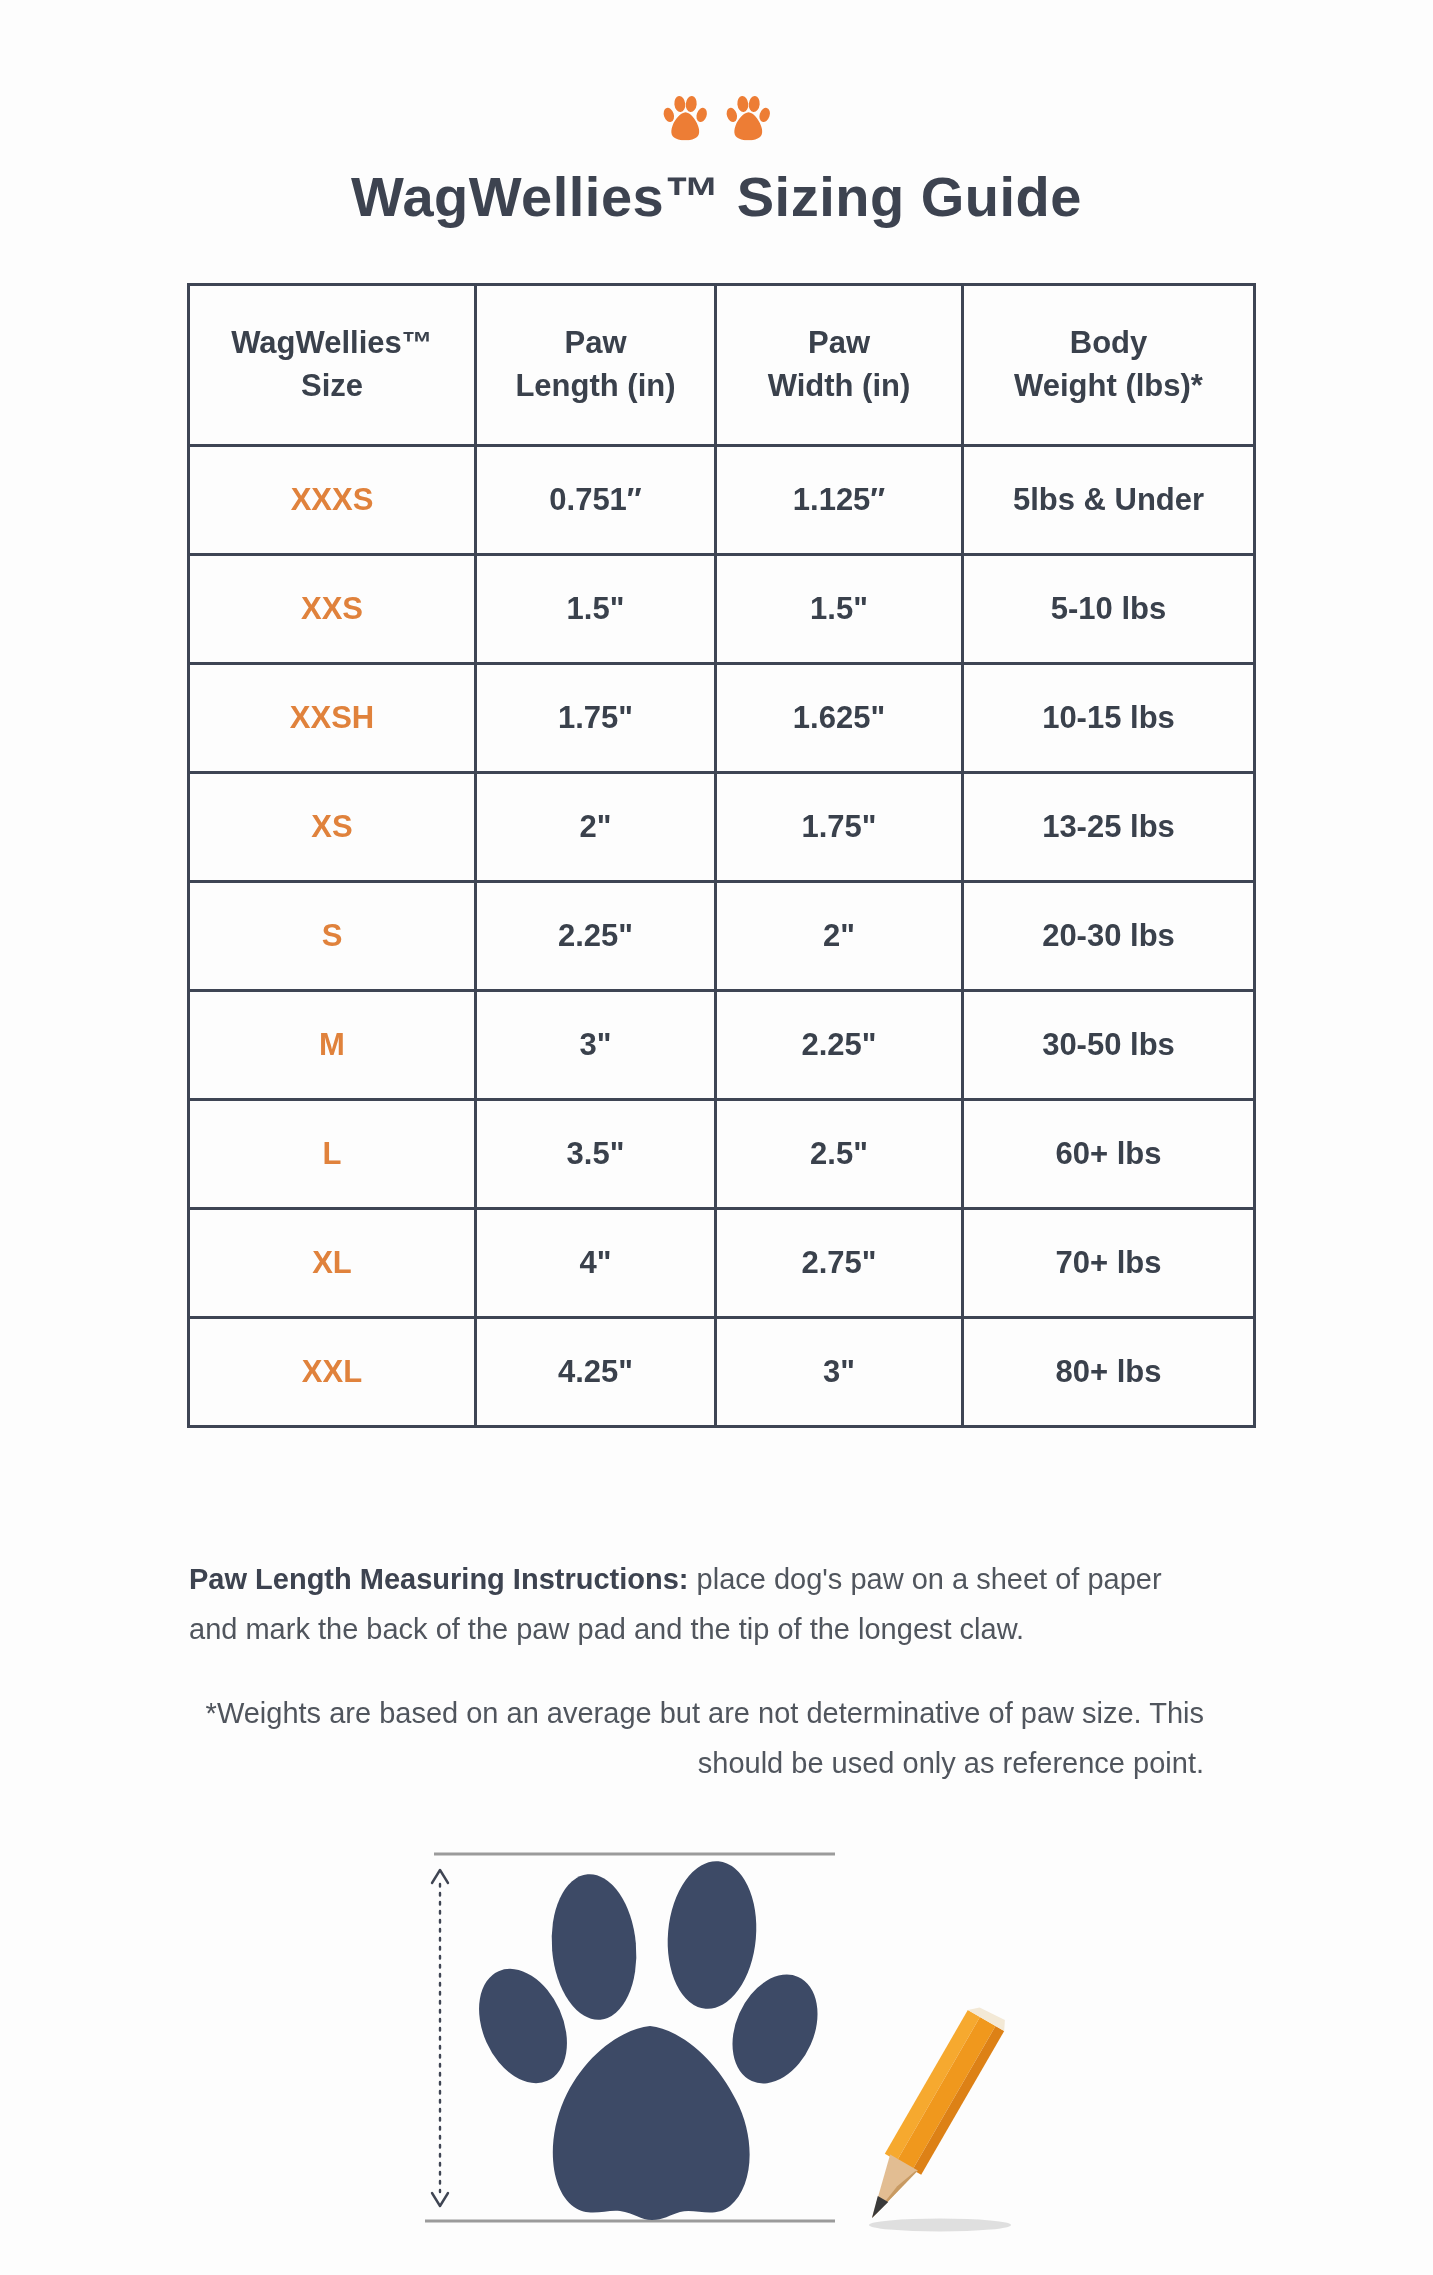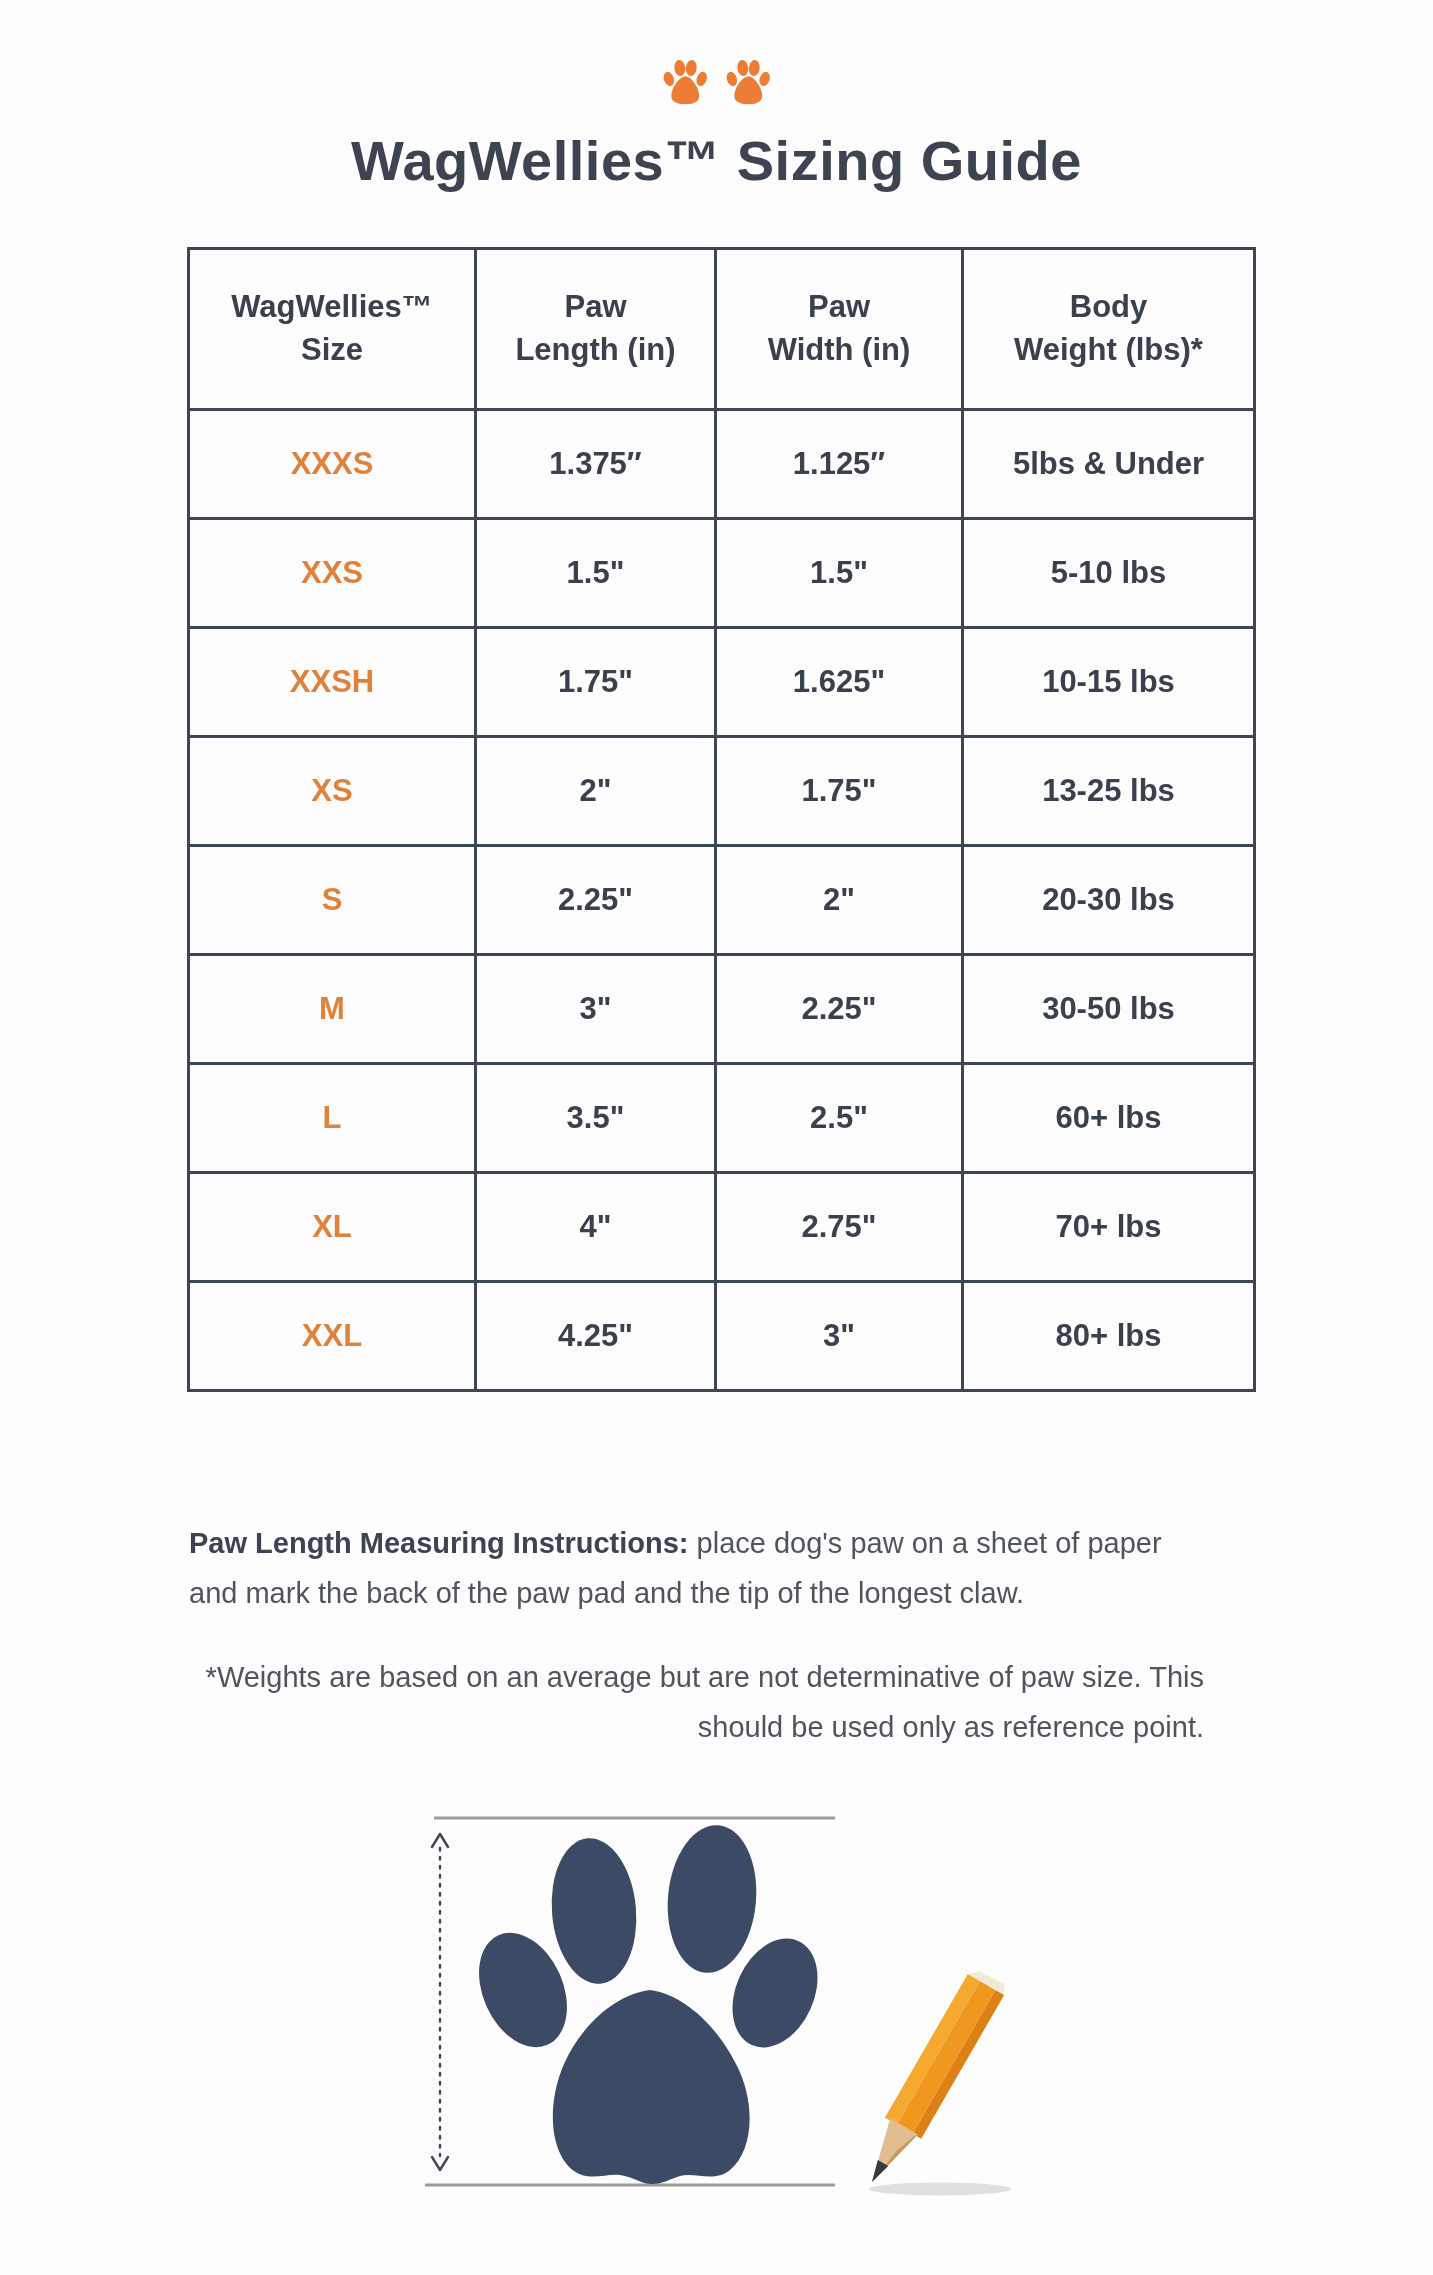--- a/index.html
+++ b/index.html
@@ -4,21 +4,21 @@
 <style>
   html,body{margin:0;padding:0;}
   body{
     width:1433px;height:2275px;
     background:#fdfdfd;
     font-family:"Liberation Sans",sans-serif;
     color:#3d4350;
     position:relative;
     overflow:hidden;
   }
-  .page{position:absolute;inset:0;}
+  .page{position:absolute;inset:0;margin-top:36px;}
 
   
   .paw-row{
     position:absolute;top:56px;left:0;width:100%;
     display:flex;justify-content:center;gap:11px;
   }
   .paw-row svg{width:52px;height:49px;}
 
   
   .title{
@@ -125,21 +125,21 @@
         </th>
         <th>
           <span class="hdr-line">Body</span>
           <span class="hdr-line">Weight (lbs)*</span>
         </th>
       </tr>
     </thead>
     <tbody>
       <tr>
         <td class="size-cell">XXXS</td>
-        <td>1.375″</td>
+        <td>0.751″</td>
         <td>1.125″</td>
         <td>5lbs &amp; Under</td>
       </tr>
       <tr>
         <td class="size-cell">XXS</td>
         <td>1.5"</td>
         <td>1.5"</td>
         <td>5-10 lbs</td>
       </tr>
       <tr>

